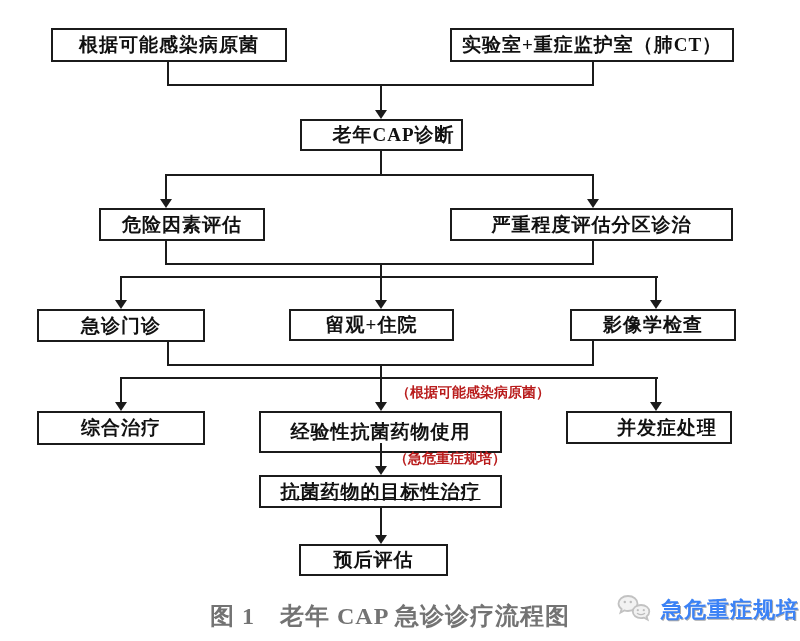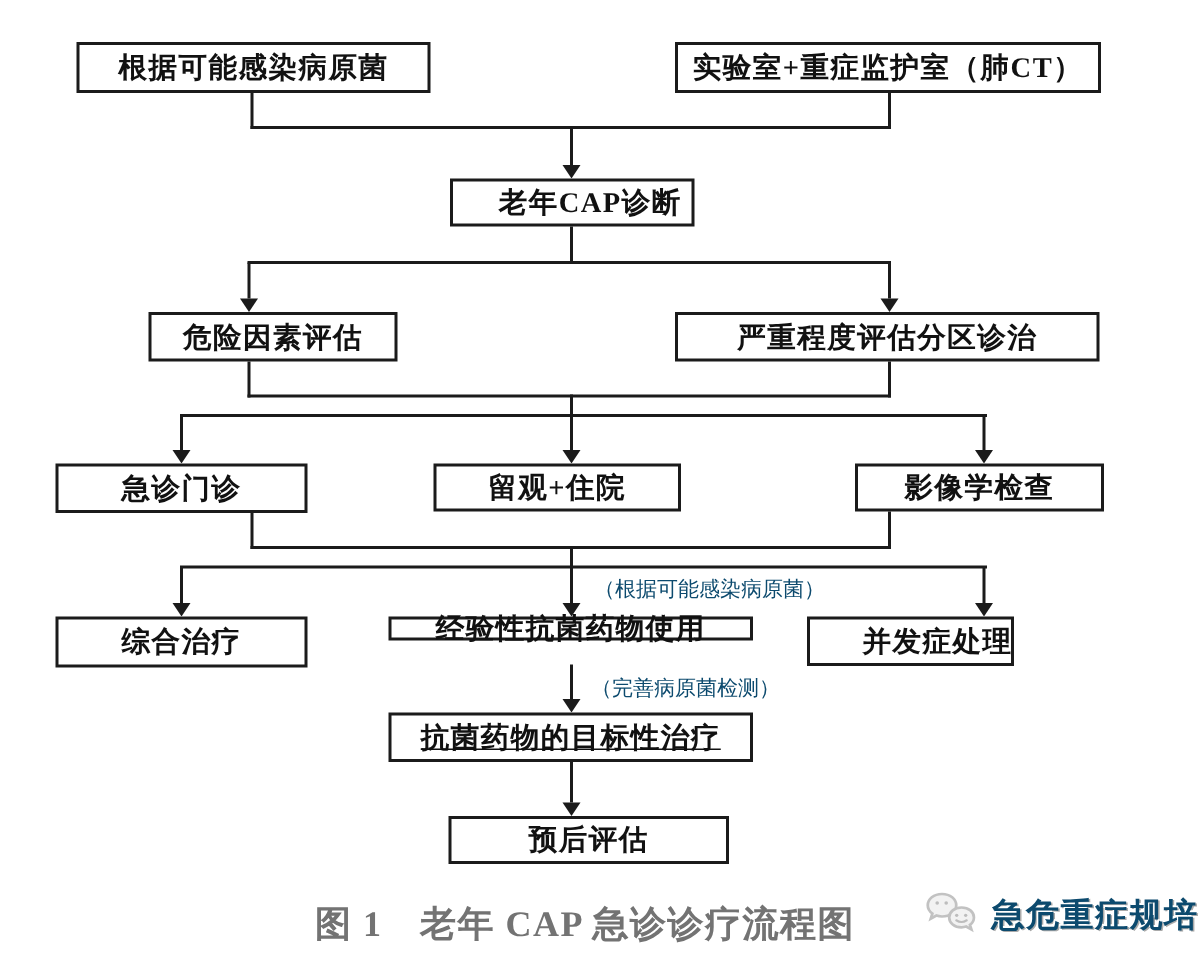--- a/index.html
+++ b/index.html
@@ -15,33 +15,33 @@
     letter-spacing:1px;
   }
   .vl{position:absolute;width:2px;background:#1b1b1b;}
   .hl{position:absolute;height:2px;background:#1b1b1b;}
   .ah{
     position:absolute;width:0;height:0;
     border-left:6px solid transparent;border-right:6px solid transparent;
     border-top:9px solid #1b1b1b;
   }
   .note{
-    position:absolute;font-size:14px;font-weight:normal;color:#0c4a6e;
+    position:absolute;font-size:14px;font-weight:bold;color:#b91c1c;
     white-space:nowrap;letter-spacing:0px;
   }
   .caption{
     position:absolute;left:160px;top:600px;width:460px;text-align:center;
     font-size:24px;font-weight:bold;color:#737373;letter-spacing:1px;white-space:nowrap;
   }
   .watermark{
     position:absolute;left:616px;top:594px;display:flex;align-items:center;
   }
   .watermark .wm-text{
     font-family:"Liberation Sans","DejaVu Sans",sans-serif;
-    font-size:22px;font-weight:bold;color:#0c4a6e;letter-spacing:1px;margin-left:7px;
+    font-size:22px;font-weight:bold;color:#3b82f6;letter-spacing:1px;margin-left:7px;
     text-shadow:-1px -1px 0 #ffffff, 1px 1px 0 #aaaaaa;white-space:nowrap;
   }
 </style>
 </head>
 <body>
 
 <div class="node" style="left:51px;top:28px;width:236px;height:34px;">根据可能感染病原菌</div>
 <div class="node" style="left:450px;top:28px;width:284px;height:34px;">实验室+重症监护室（肺CT）</div>
 
 <div class="vl" style="left:167px;top:62px;height:24px;"></div>
@@ -85,33 +85,33 @@
 <div class="ah" style="left:375px;top:402px;"></div>
 <div class="hl" style="left:120px;top:377px;width:538px;"></div>
 <div class="vl" style="left:120px;top:378px;height:24px;"></div>
 <div class="ah" style="left:115px;top:402px;"></div>
 <div class="vl" style="left:655px;top:378px;height:24px;"></div>
 <div class="ah" style="left:650px;top:402px;"></div>
 
 <div class="note" style="left:396px;top:384px;">（根据可能感染病原菌）</div>
 
 <div class="node" style="left:37px;top:411px;width:168px;height:34px;">综合治疗</div>
-<div class="node" style="left:259px;top:411px;width:243px;height:16px;">经验性抗菌药物使用</div>
-<div class="node" style="left:538px;top:411px;width:138px;height:33px;padding-left:36px;">并发症处理</div>
+<div class="node" style="left:259px;top:411px;width:243px;height:42px;">经验性抗菌药物使用</div>
+<div class="node" style="left:566px;top:411px;width:166px;height:33px;padding-left:36px;">并发症处理</div>
 
 <div class="vl" style="left:380px;top:443px;height:23px;"></div>
 <div class="ah" style="left:375px;top:466px;"></div>
-<div class="note" style="left:394px;top:450px;">（完善病原菌检测）</div>
+<div class="note" style="left:394px;top:450px;">（急危重症规培）</div>
 
 <div class="node" style="left:259px;top:475px;width:243px;height:33px;text-decoration:underline;">抗菌药物的目标性治疗</div>
 
 <div class="vl" style="left:380px;top:508px;height:27px;"></div>
 <div class="ah" style="left:375px;top:535px;"></div>
 
-<div class="node" style="left:299px;top:544px;width:187px;height:32px;">预后评估</div>
+<div class="node" style="left:299px;top:544px;width:149px;height:32px;">预后评估</div>
 
 <div class="caption">图 1　老年 CAP 急诊诊疗流程图</div>
 
 <div class="watermark">
   <span style="display:inline-block;line-height:0;">
     <svg width="38" height="32" viewBox="0 0 38 32">
       <g fill="#f2f2f2" stroke="#c2c2c2" stroke-width="1.8">
         <path d="M12 2 C6.5 2 2.5 5.3 2.5 9.5 C2.5 11.8 3.7 13.7 5.6 15 L4.5 18.5 L8.3 16.4 C9.4 16.8 10.7 17 12 17 C17.5 17 21.5 13.7 21.5 9.5 C21.5 5.3 17.5 2 12 2 Z"></path>
         <path d="M25 11 C20.3 11 16.8 13.9 16.8 17.6 C16.8 21.3 20.3 24.2 25 24.2 C26.1 24.2 27.2 24 28.1 23.7 L31.6 25.6 L30.6 22.5 C32.3 21.3 33.3 19.6 33.3 17.6 C33.3 13.9 29.8 11 25 11 Z"></path>
       </g>

